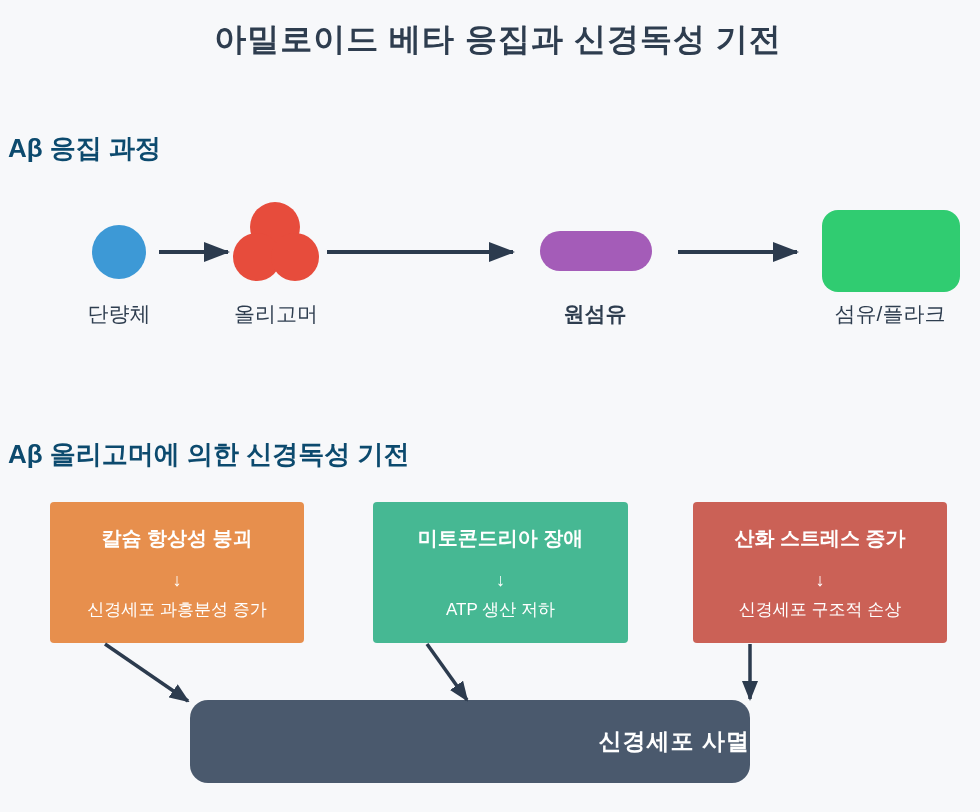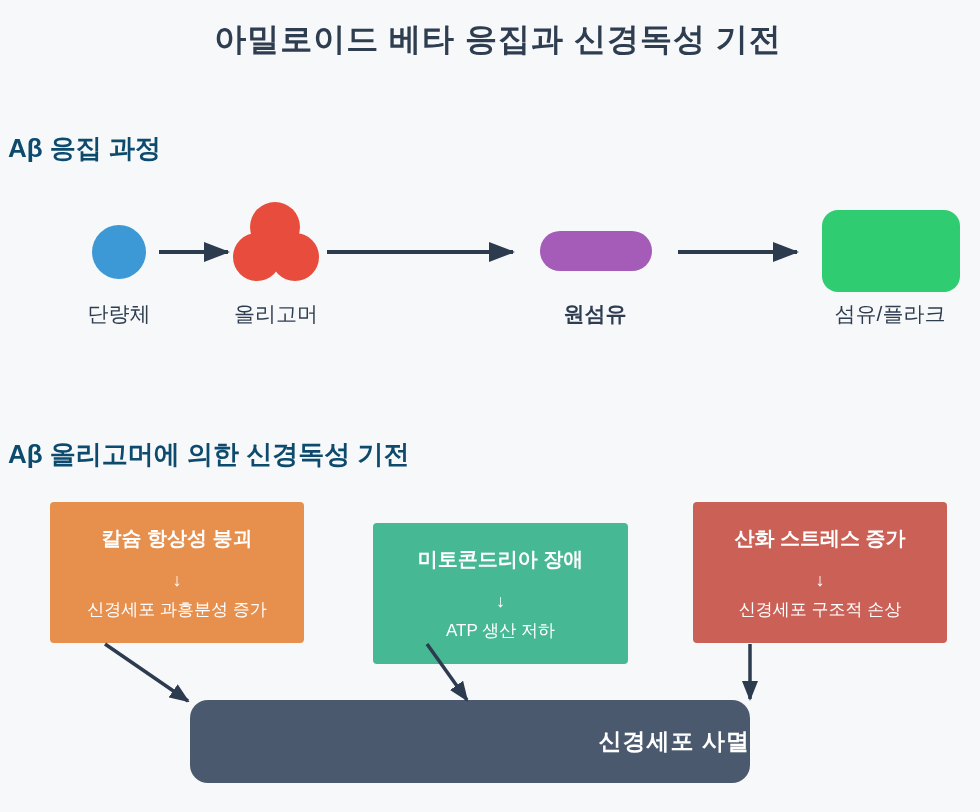--- a/index.html
+++ b/index.html
@@ -40,21 +40,21 @@
   #lbl-protofibril{left:545px;width:100px;font-weight:bold;}
   #lbl-plaque{left:828px;width:124px;}
 
   
   .mech-card{
     position:absolute;top:502px;height:141px;border-radius:4px;
     color:#FFFFFF;text-align:center;box-sizing:border-box;
     display:flex;flex-direction:column;align-items:center;
   }
   #card-calcium{left:50px;width:254px;background:#E78F4D;}
-  #card-mito{left:373px;width:255px;background:#46B893;margin-top:21px;}
+  #card-mito{left:373px;width:255px;background:#46B893;}
   #card-oxid{left:693px;width:254px;background:#CB6156;}
   .mech-title{margin-top:23px;font-size:20px;font-weight:bold;}
   .mech-down{margin-top:19px;font-size:18px;line-height:1;}
   .mech-effect{margin-top:9px;font-size:17px;}
 
   
   .outcome{
     position:absolute;left:190px;top:700px;width:560px;height:83px;
     border-radius:18px;background:#4A596D;color:#FFFFFF;
     display:flex;align-items:center;justify-content:flex-end;

